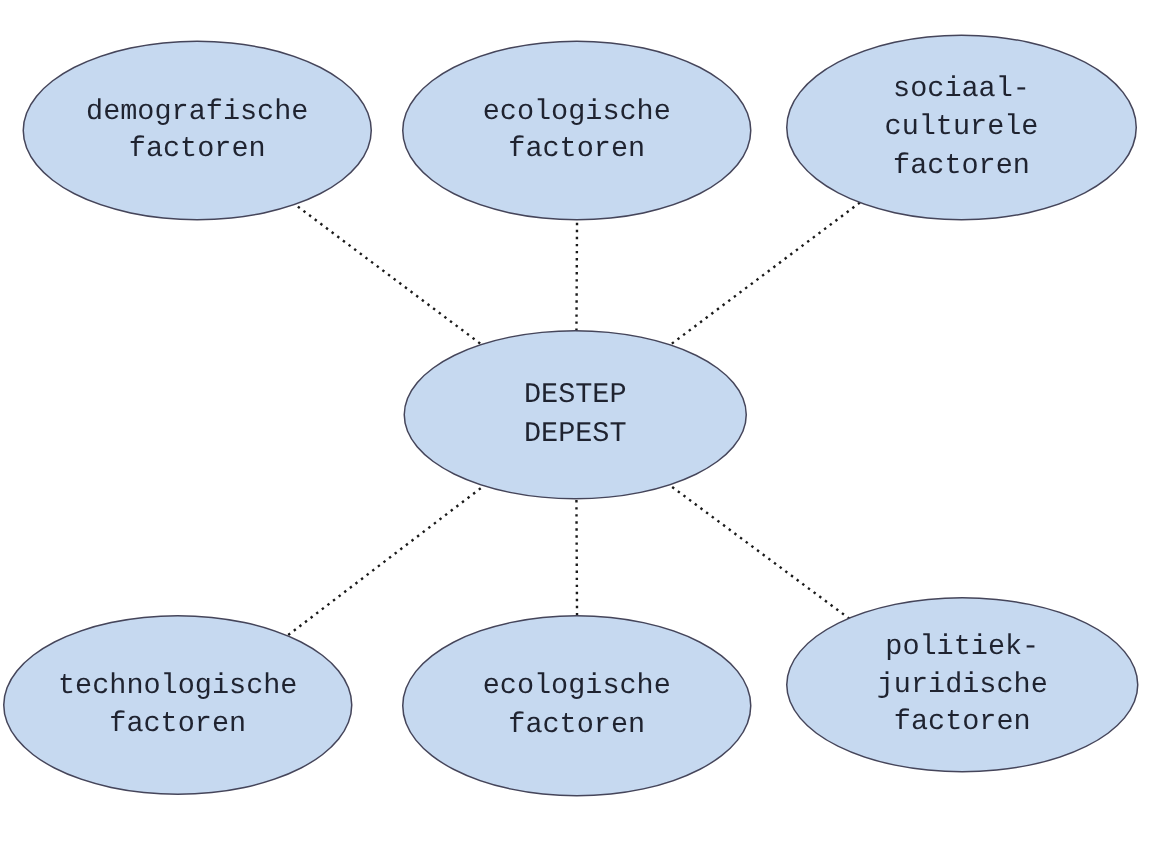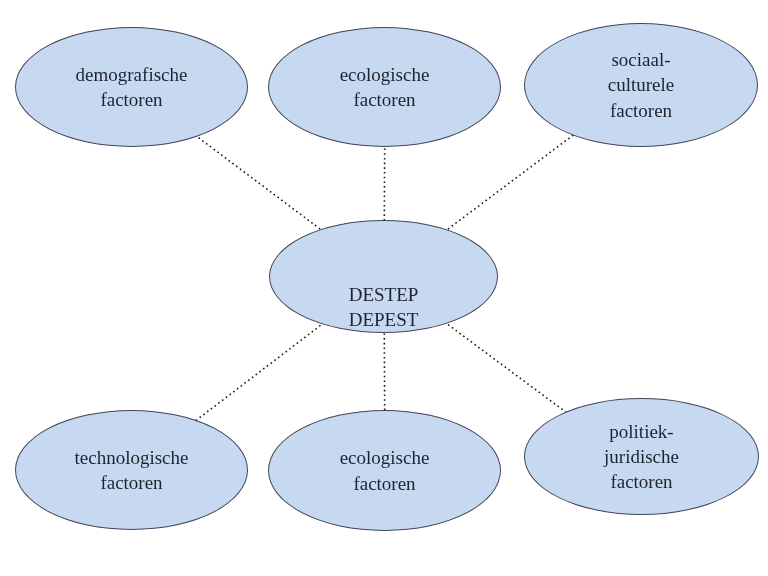--- a/index.html
+++ b/index.html
@@ -5,21 +5,21 @@
   html, body {
     margin: 0;
     padding: 0;
     background: #ffffff;
   }
   .canvas {
     position: relative;
     width: 768px;
     height: 532px;
     background: var(--background, #ffffff);
-    font-family: Liberation Serif, serif;
+    font-family: Liberation Mono, monospace;
     overflow: hidden;
   }
   .connectors {
     position: absolute;
     left: 0;
     top: 0;
     width: 768px;
     height: 576px;
     z-index: 1;
   }
@@ -43,22 +43,22 @@
     text-align: center;
     white-space: pre-line;
     color: var(--text_color, #1f2330);
     font-size: 19px;
     line-height: 1.32;
   }
   
   .pos-top-left      { left: 15px;  top: 27px;  width: 233px; height: 120px; }
   .pos-top-middle    { left: 268px; top: 27px;  width: 233px; height: 120px; }
   .pos-top-right     { left: 524px; top: 23px;  width: 234px; height: 124px; }
-  .pos-center        { left: 269px; top: 220px; width: 229px; height: 113px; align-items: flex-end; }
-  .pos-bottom-left   { left: 15px;  top: 410px; width: 233px; height: 120px; }
+  .pos-center        { left: 269px; top: 220px; width: 229px; height: 113px; }
+  .pos-bottom-left   { left: 2px;  top: 410px; width: 233px; height: 120px; }
   .pos-bottom-middle { left: 268px; top: 410px; width: 233px; height: 121px; align-items: center; }
   .pos-bottom-right  { left: 524px; top: 398px; width: 235px; height: 117px; }
 </style>
 </head>
 <body>
 
 <div class="canvas">
 
   <svg class="connectors" viewBox="0 0 768 576" xmlns="http://www.w3.org/2000/svg">
     <line x1="384" y1="277" x2="131" y2="87"></line>

